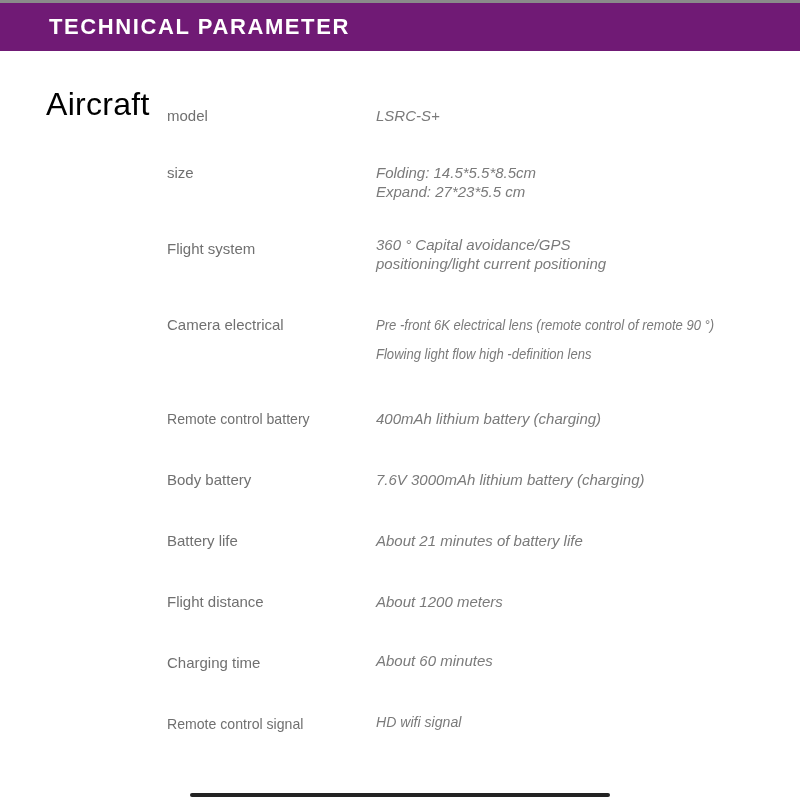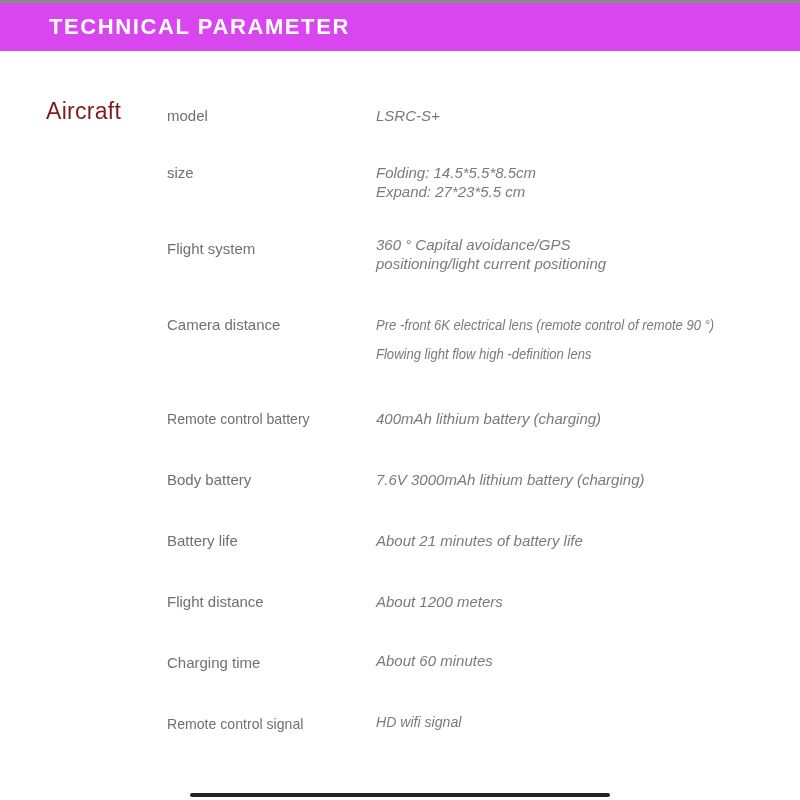--- a/index.html
+++ b/index.html
@@ -11,35 +11,35 @@
     overflow: hidden;
   }
   .top-strip {
     position: absolute; top: 0; left: 0;
     width: 800px; height: 3px;
     background: #8a8a8a;
   }
   .header-bar {
     position: absolute; top: 3px; left: 0;
     width: 800px; height: 48px;
-    background: #d946ef;
+    background: #701a75;
     display: flex; align-items: center;
   }
   .header-title {
     color: #ffffff;
     font-size: 22px;
     font-weight: bold;
     letter-spacing: 1.6px;
     margin-left: 49px;
     white-space: nowrap;
   }
   .section-title {
-    position: absolute; left: 46px; top: 98px;
-    font-size: 23px;
-    color: #7f1d1d;
+    position: absolute; left: 46px; top: 86px;
+    font-size: 32px;
+    color: #000000;
     letter-spacing: 0.3px;
   }
   .spec-row {
     position: absolute; left: 167px;
     display: flex;
     align-items: flex-start;
   }
   .spec-label {
     width: 209px;
     flex: 0 0 209px;
@@ -100,21 +100,21 @@
 
 <div class="spec-row" style="top:235px">
   <div class="spec-label" style="padding-top:4px">Flight system</div>
   <div class="spec-values">
     <div>360 ° Capital avoidance/GPS</div>
     <div>positioning/light current positioning</div>
   </div>
 </div>
 
 <div class="spec-row gap-lines" style="top:315px">
-  <div class="spec-label">Camera distance</div>
+  <div class="spec-label">Camera electrical</div>
   <div class="spec-values">
     <div class="condensed">Pre -front 6K electrical lens (remote control of remote 90 °)</div>
     <div class="condensed">Flowing light flow high -definition lens</div>
   </div>
 </div>
 
 <div class="spec-row" style="top:409px">
   <div class="spec-label semi-condensed">Remote control battery</div>
   <div class="spec-values">
     <div>400mAh lithium battery (charging)</div>

